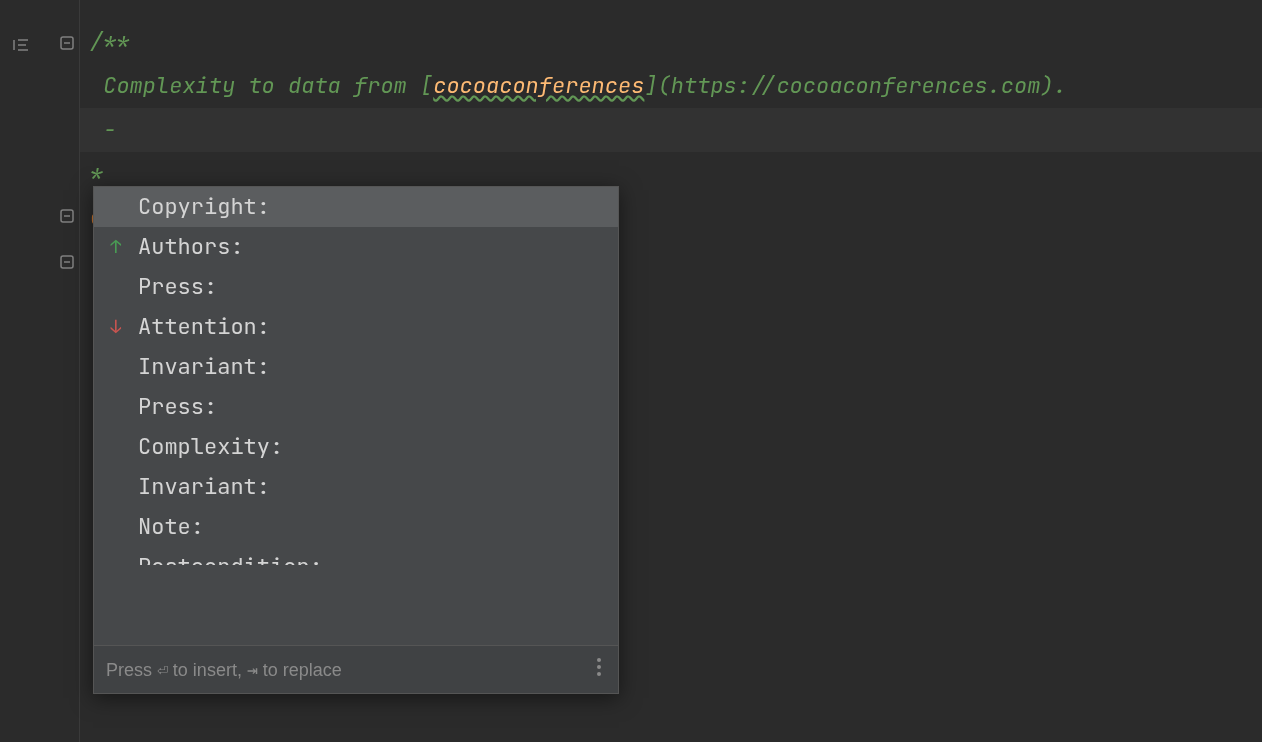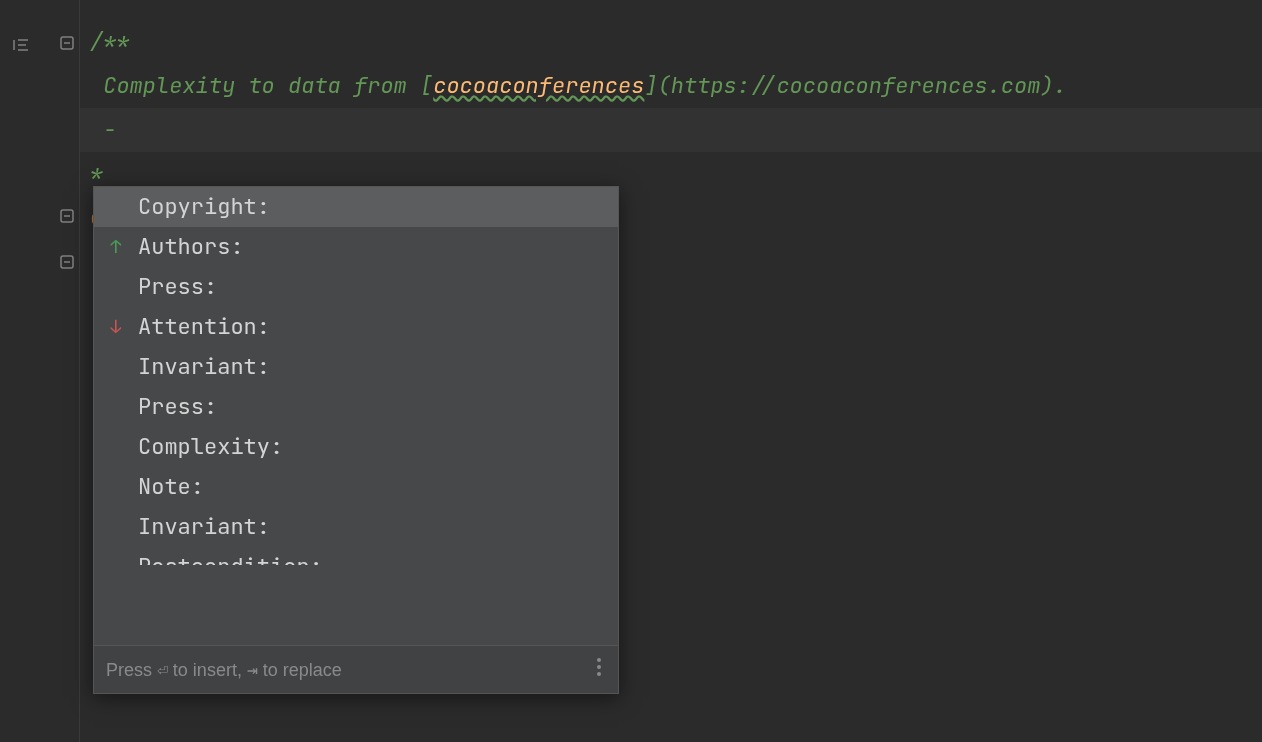--- a/index.html
+++ b/index.html
@@ -230,24 +230,24 @@
     <div class="autocomplete-item">
       <span>Invariant:</span>
     </div>
     <div class="autocomplete-item">
       <span>Press:</span>
     </div>
     <div class="autocomplete-item">
       <span>Complexity:</span>
     </div>
     <div class="autocomplete-item">
+      <span>Invariant:</span>
+    </div>
+    <div class="autocomplete-item">
       <span>Note:</span>
-    </div>
-    <div class="autocomplete-item">
-      <span>Invariant:</span>
     </div>
     <div class="autocomplete-item" style="overflow:hidden; height:18px;">
       <span>Postcondition:</span>
     </div>
   </div>
   <div class="autocomplete-footer">
     <div class="footer-hint">
       <span>Press </span><span class="key-symbol">⏎</span><span> to insert, </span><span class="key-symbol">⇥</span><span> to replace</span>
     </div>
     <div class="footer-menu">

